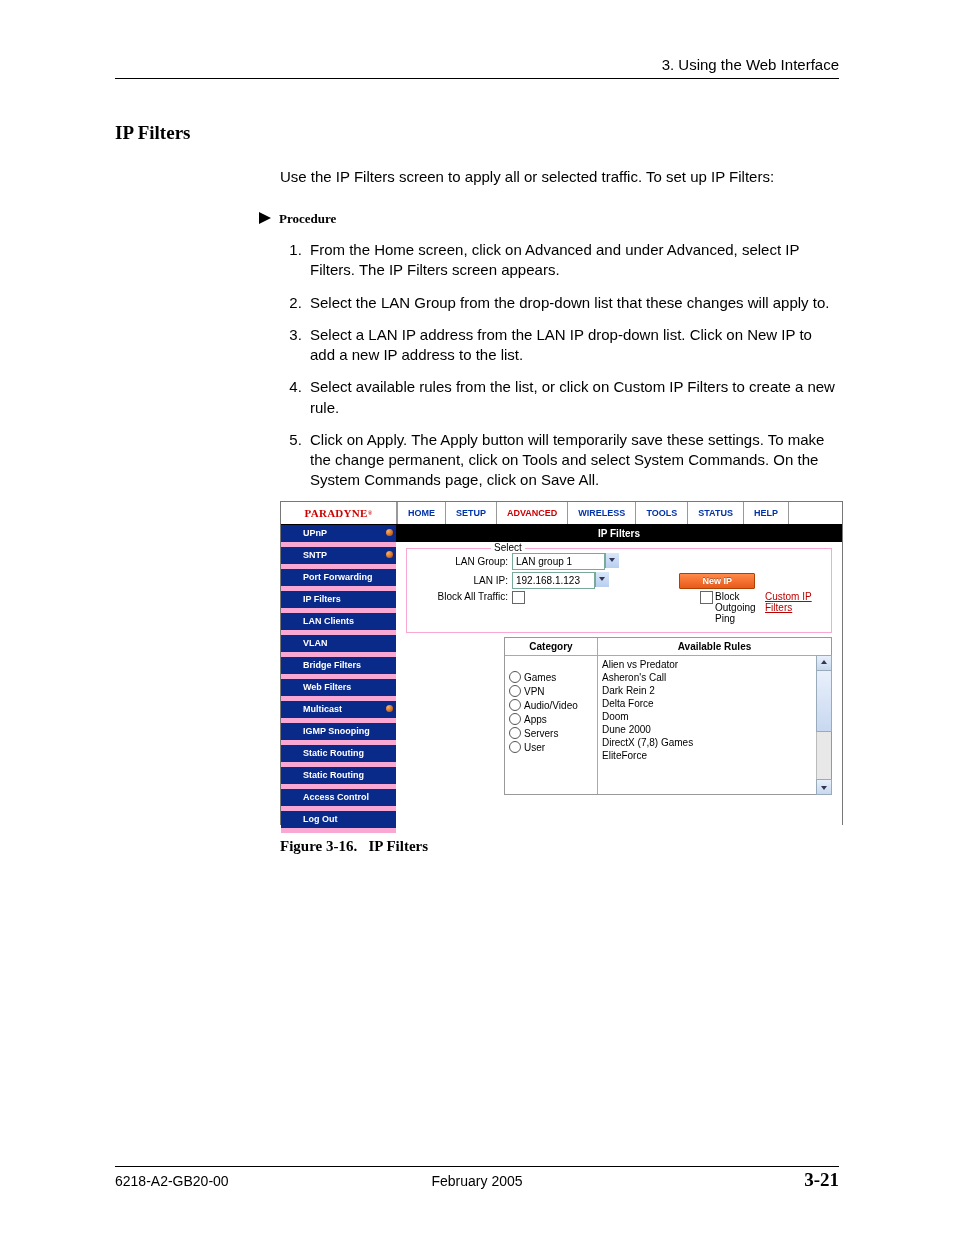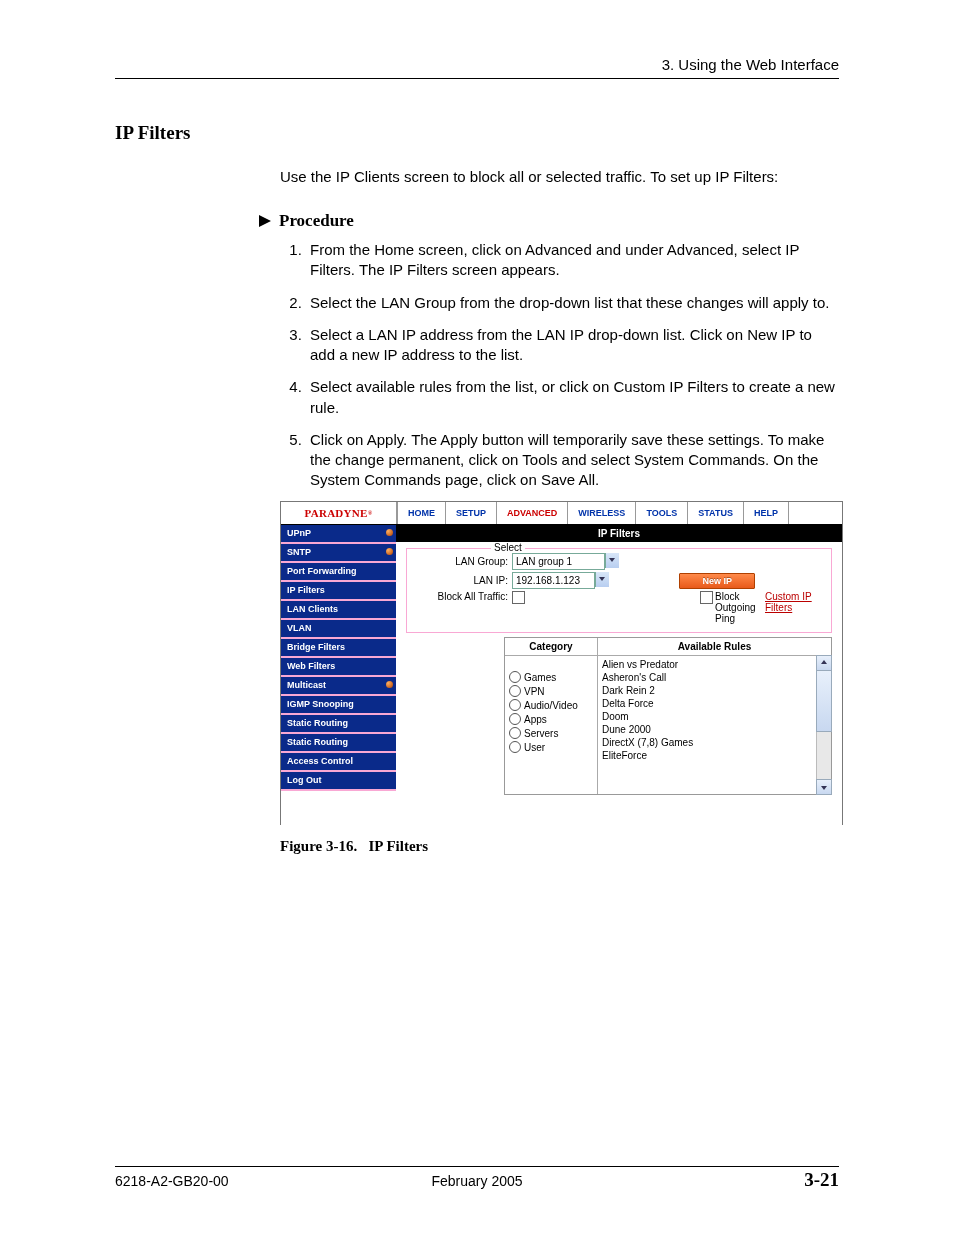--- a/index.html
+++ b/index.html
@@ -47,21 +47,21 @@
     right: 115px;
     font-size: 15px;
     line-height: 1.35;
   }
   .procedure-header {
     position: absolute;
     top: 211px;
     left: 259px;
     font-family: "Times New Roman", Times, serif;
     font-weight: bold;
-    font-size: 17px;
+    font-size: 13px;
   }
   .proc-arrow {
     display: inline-block;
     width: 0; height: 0;
     border-top: 6px solid transparent;
     border-bottom: 6px solid transparent;
     border-left: 12px solid #000;
     vertical-align: -1px;
     margin-right: 8px;
   }
@@ -139,24 +139,24 @@
     height: calc(100% - 22px);
     border-top: 1px solid #000;
   }
   .ss-sidebar {
     width: 115px;
     background: #fff;
     font-size: 9px;
   }
   .sb-item {
     position: relative;
-    padding: 3px 6px;
+    padding: 3px 22px;
     color: #fff;
     background: #0a2a8a;
-    border-bottom: 2px solid #f9a8d4;
+    border-bottom: 5px solid #f9a8d4;
     font-weight: bold;
     white-space: nowrap;
     height: 11px;
     line-height: 11px;
   }
   .sb-dot {
     position: absolute;
     right: 3px;
     top: 4px;
     width: 7px; height: 7px;
@@ -380,21 +380,21 @@
 </style>
 </head>
 <body>
 
 <div class="page">
   <div class="header-text">3. Using the Web Interface</div>
   <div class="header-rule"></div>
 
   <div class="section-title">IP Filters</div>
 
-  <div class="intro">Use the IP Clients screen to block all or selected traffic. To set up IP Filters:</div>
+  <div class="intro">Use the IP Filters screen to apply all or selected traffic. To set up IP Filters:</div>
 
   <div class="procedure-header">
     <span class="proc-arrow"></span><span>Procedure</span>
   </div>
 
   <ol class="steps">
     <li>From the Home screen, click on Advanced and under Advanced, select IP Filters. The IP Filters screen appears.</li>
     <li>Select the LAN Group from the drop-down list that these changes will apply to.</li>
     <li>Select a LAN IP address from the LAN IP drop-down list. Click on New IP to add a new IP address to the list.</li>
     <li> Select available rules from the list, or click on Custom IP Filters to create a new rule.</li>

